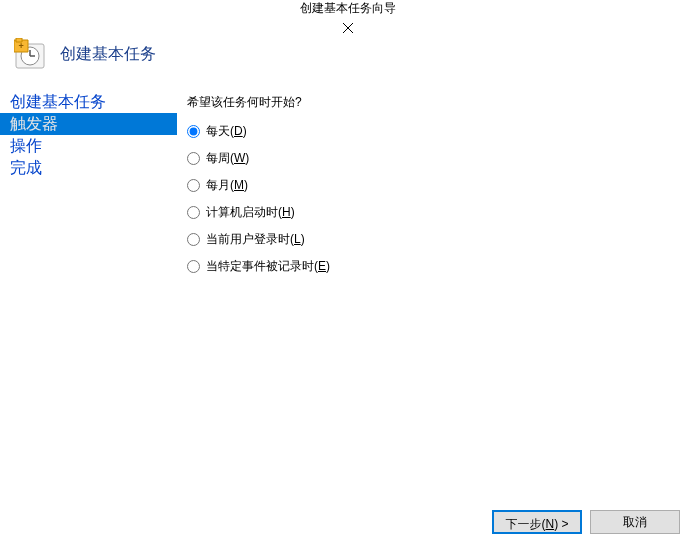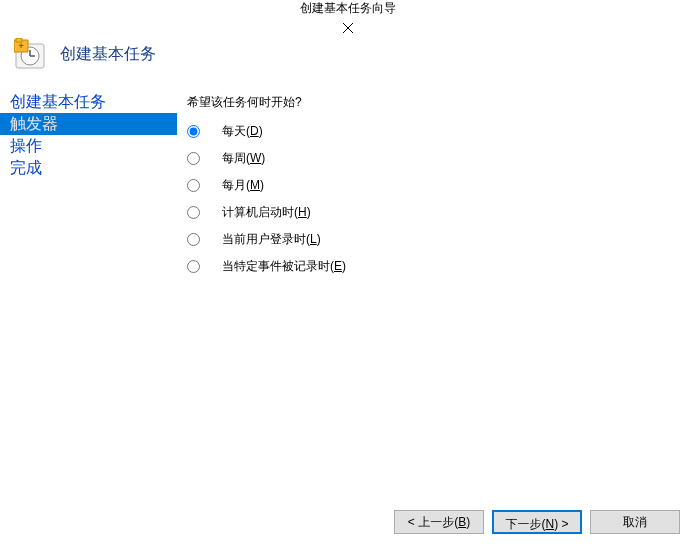--- a/index.html
+++ b/index.html
@@ -72,21 +72,21 @@
       margin-bottom: 12px;
     }
     .radio-list {
       display: flex;
       flex-direction: column;
       gap: 10px;
     }
     .radio-row {
       display: flex;
       align-items: center;
-      gap: 22px;
+      gap: 6px;
     }
     .radio-row input[type="radio"] {
       margin: 0;
       width: 13px;
       height: 13px;
     }
     .radio-row label { cursor: default; }
     .accel { text-decoration: underline; }
     .button-bar {
       position: absolute;
@@ -170,20 +170,17 @@
         </div>
         <div class="radio-row">
           <input type="radio" name="trigger" style="">
           <label>当特定事件被记录时(<span class="accel">E</span>)</label>
         </div>
       </div>
   </div>
 </div>
 
 <div class="button-bar">
-  <button class="btn">
-    <span>&lt; 上一步(</span><span class="accel">B</span><span>)</span>
-  </button>
   <button class="btn default">
     <span>下一步(</span><span class="accel">N</span><span>) &gt;</span>
   </button>
   <button class="btn">取消</button>
 </div>
 
 </body></html>

